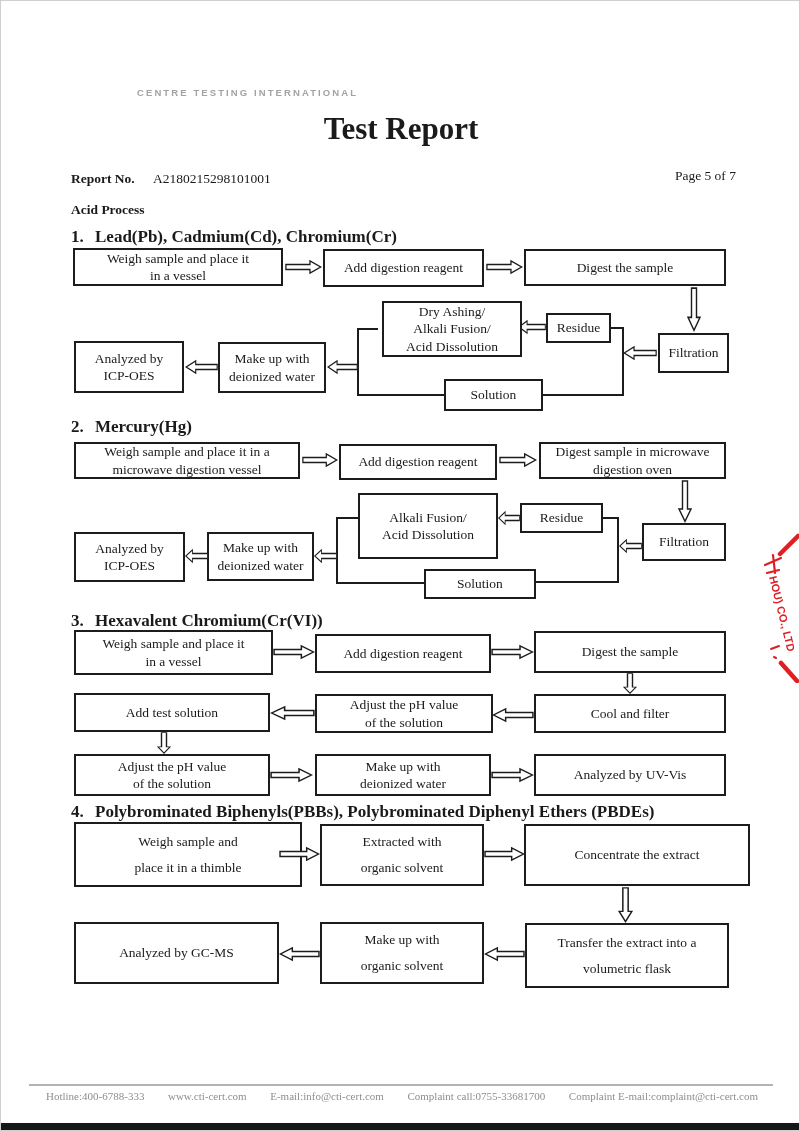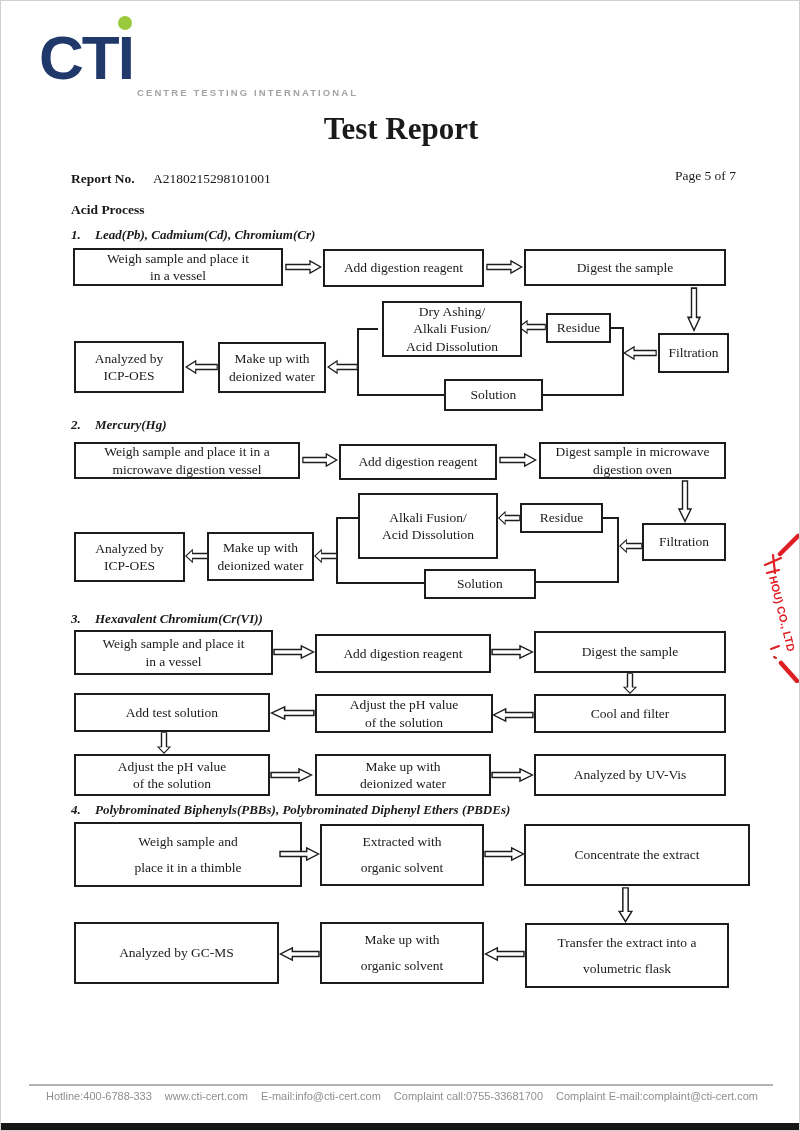--- a/index.html
+++ b/index.html
@@ -17,45 +17,44 @@
   .logo-sub{position:absolute;left:136px;top:86px;font-size:9.5px;letter-spacing:2.1px;color:#a3a3a3;
             font-family:"Liberation Sans",sans-serif;font-weight:bold;}
   
   .doc-title{position:absolute;left:0;top:110px;width:800px;text-align:center;
              font-size:31px;font-weight:bold;}
   .meta-label{position:absolute;left:70px;top:170px;font-size:13.5px;font-weight:bold;}
   .meta-value{position:absolute;left:152px;top:170px;font-size:13.5px;}
   .meta-page{position:absolute;right:63px;top:167px;font-size:13.5px;}
   .test-process{position:absolute;left:70px;top:201px;font-size:13.5px;font-weight:bold;}
   
-  .sec-head{position:absolute;font-size:13px;font-weight:bold;white-space:nowrap;font-style:italic;}
+  .sec-head{position:absolute;font-size:17px;font-weight:bold;white-space:nowrap;}
   .sec-num{display:inline-block;width:24px;}
   
   .fbox{position:absolute;border:2px solid #1c1c1c;background:#fff;box-sizing:border-box;
         display:flex;align-items:center;justify-content:center;text-align:center;
         font-size:13.5px;line-height:1.28;white-space:pre-line;padding:1px 2px;}
   .line{position:absolute;background:#1c1c1c;}
   .arr{position:absolute;}
   .arr svg{display:block;width:100%;height:100%;}
   .flip{transform:scaleX(-1);}
   
   .stamp{position:absolute;left:752px;top:532px;width:48px;height:150px;overflow:hidden;}
   
   .foot-rule{position:absolute;left:28px;top:1083px;width:744px;height:2px;background:#b3b3b3;}
   .footer{position:absolute;left:45px;top:1089px;width:712px;display:flex;
-          justify-content:space-between;font-family:Liberation Sans, sans-serif;
+          justify-content:space-between;font-family:Liberation Serif, serif;
           font-size:11px;color:#8e8e8e;white-space:nowrap;}
   .bottom-band{position:absolute;left:0;top:1122px;width:800px;height:9px;background:#161616;}
 </style>
 </head>
 <body>
 
 <div class="page">
 
-  <div class="logo-cti"><span>CT</span><span class="logo-i"><span>I</span><span class="logo-dot"></span></span></div>
   <div class="logo-sub">CENTRE TESTING INTERNATIONAL</div>
 
   <div class="doc-title">Test Report</div>
   <div class="meta-label">Report No.</div>
   <div class="meta-value">A2180215298101001</div>
   <div class="meta-page">Page 5 of 7</div>
   <div class="test-process">Acid Process</div>
 
   <div>
     <div class="sec-head" style="left:70px;top:226px"><span class="sec-num">1.</span><span>Lead(Pb), Cadmium(Cd), Chromium(Cr)</span></div>

